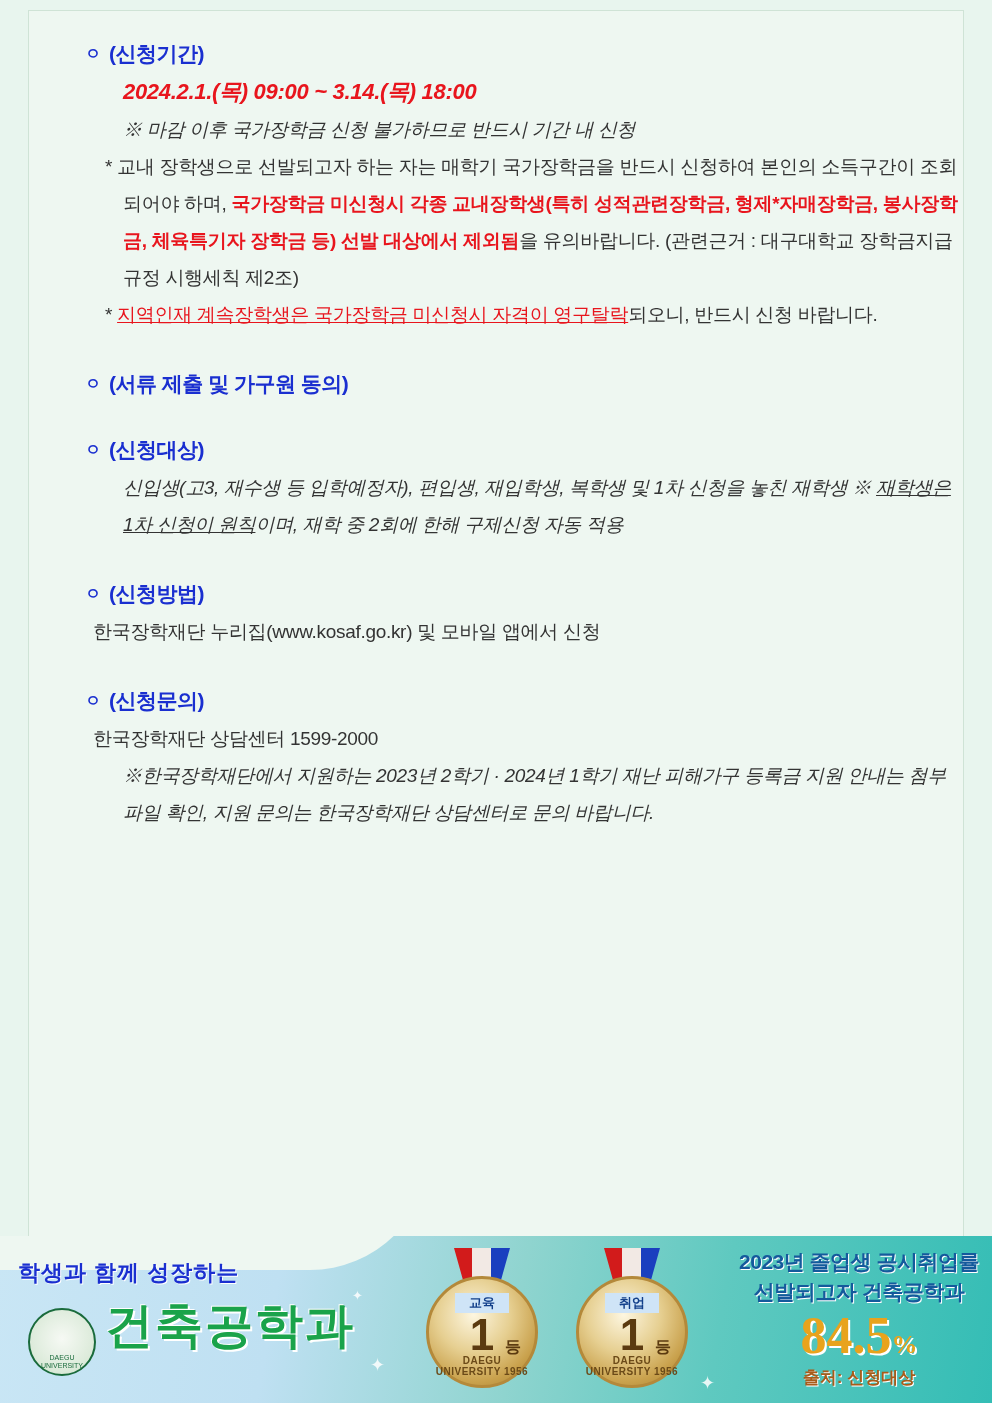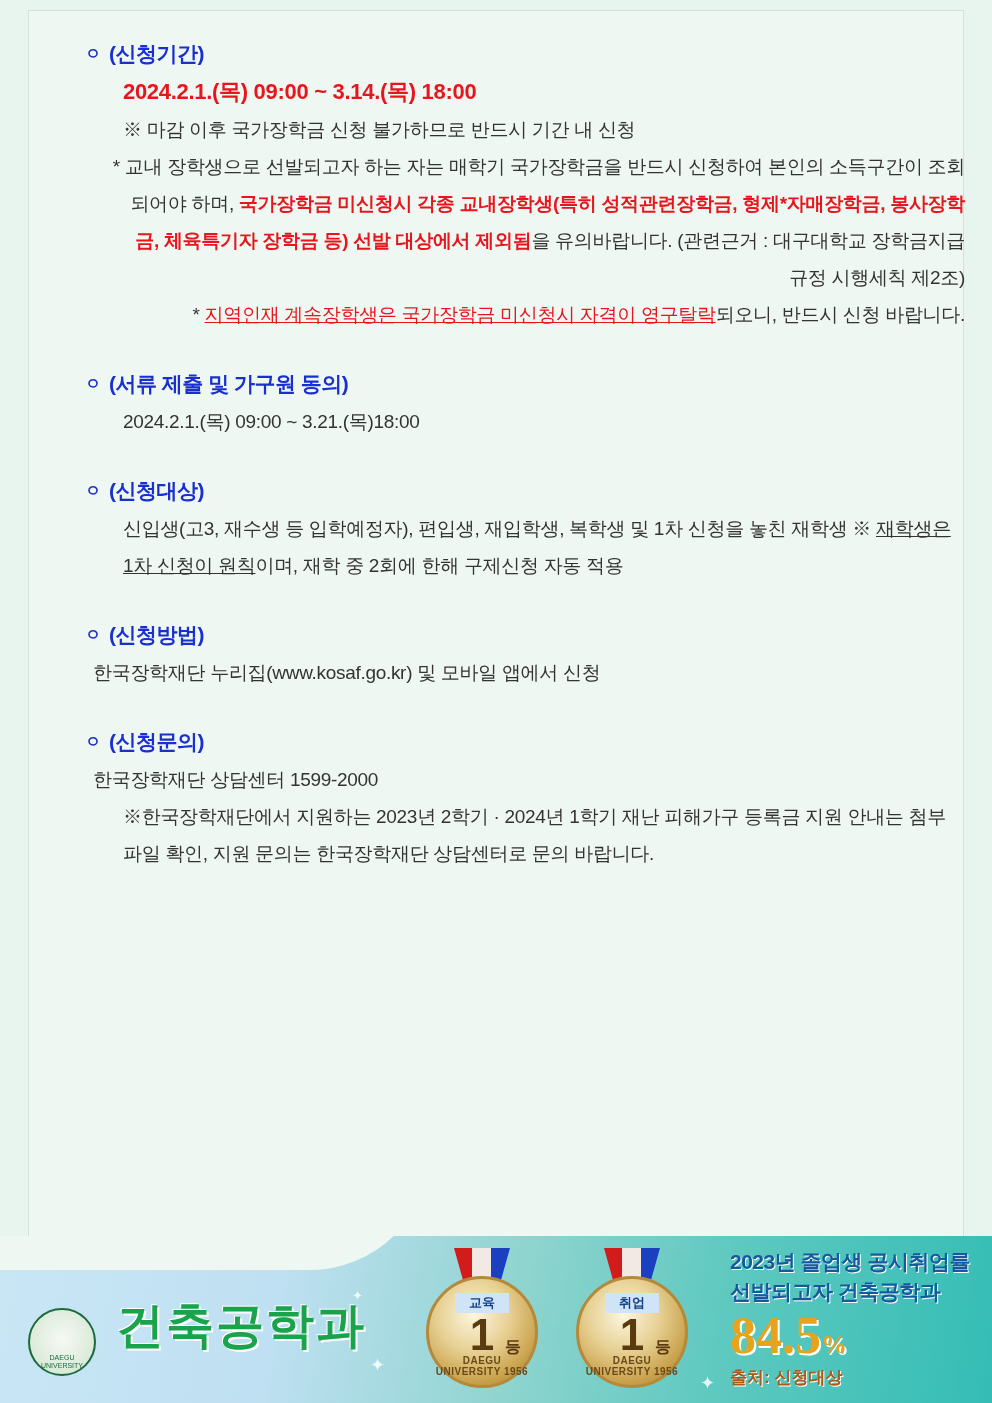--- a/index.html
+++ b/index.html
@@ -56,42 +56,41 @@
     line-height: 30px;
     letter-spacing: -0.5px;
   }
 
   .line {
     font-size: 19px;
     line-height: 37px;
     color: #333333;
     letter-spacing: -0.3px;
   }
-  .indent1 { padding-left: 38px; }
+  .indent1 { padding-left: 38px; font-style: italic; }
   .indent0 { padding-left: 8px; }
 
   .red-bold {
     color: #e8151d;
     font-weight: bold;
     font-size: 22px;
   }
   .red-bold-s {
     color: #e8151d;
     font-weight: bold;
   }
   .underline { text-decoration: underline; }
   .red-underline {
     color: #e8151d;
     text-decoration: underline;
   }
 
   .hang {
     padding-left: 38px;
     text-indent: -18px;
-    text-align: right;
   }
   .gap-md { height: 30px; }
 
   
   .banner {
     position: absolute;
     left: 0;
     top: 1236px;
     width: 992px;
     height: 167px;
@@ -113,21 +112,21 @@
     top: 22px;
     width: 340px;
     color: #1a2fd0;
     font-weight: bold;
     font-size: 22px;
     letter-spacing: 1px;
     text-shadow: 1px 1px 0 #ffffff;
   }
   .banner-dept {
     position: absolute;
-    left: 116px;
+    left: 105px;
     top: 58px;
     font-size: 48px;
     font-weight: bold;
     color: #1aa34a;
     text-shadow: 2px 2px 0 #ffffff, -1px -1px 0 #ffffff;
     letter-spacing: 2px;
   }
   .seal {
     position: absolute;
     left: 28px;
@@ -209,20 +208,21 @@
     font-size: 10px;
     font-weight: bold;
     color: #6b4a18;
     letter-spacing: 0.5px;
   }
   .banner-right {
     position: absolute;
     left: 730px;
     top: 12px;
     width: 258px;
+    text-align: center;
   }
   .br-line1 {
     font-size: 21px;
     font-weight: bold;
     color: #145a9c;
     text-shadow: 1px 1px 0 #ffffff;
     letter-spacing: -0.5px;
   }
   .br-line2 {
     font-size: 21px;
@@ -285,21 +285,20 @@
         </div>
       </div>
 
       <div class="gap-md"></div>
 
       <div class="block">
         <div class="heading-row">
           <span class="bullet-o">ㅇ</span>
           <span class="heading-text">(서류 제출 및 가구원 동의)</span>
         </div>
-        <div class="line indent1">2024.2.1.(목) 09:00 ~ 3.21.(목)18:00</div>
       </div>
 
       <div class="gap-md"></div>
 
       <div class="block">
         <div class="heading-row">
           <span class="bullet-o">ㅇ</span>
           <span class="heading-text">(신청대상)</span>
         </div>
         <div class="line indent1">
@@ -327,20 +326,21 @@
         <div class="line indent0">한국장학재단 상담센터 1599-2000</div>
         <div class="line indent1">※한국장학재단에서 지원하는 2023년 2학기 · 2024년 1학기 재난 피해가구 등록금 지원 안내는 첨부 파일 확인, 지원 문의는 한국장학재단 상담센터로 문의 바랍니다.</div>
       </div>
 
     </div>
   </div>
 
   <div class="banner">
     <div class="banner-white-curve"></div>
 
+    <div class="banner-left-text">학생과 함께 성장하는</div>
 
     <div class="seal">DAEGU UNIVERSITY</div>
 
     <div class="banner-dept">건축공학과</div>
 
     <span class="star" style="left:370px; top:118px;">✦</span>
     <span class="star" style="left:352px; top:52px; font-size:13px;">✦</span>
     <span class="star" style="left:700px; top:136px;">✦</span>
 
     <div class="medal m1">

